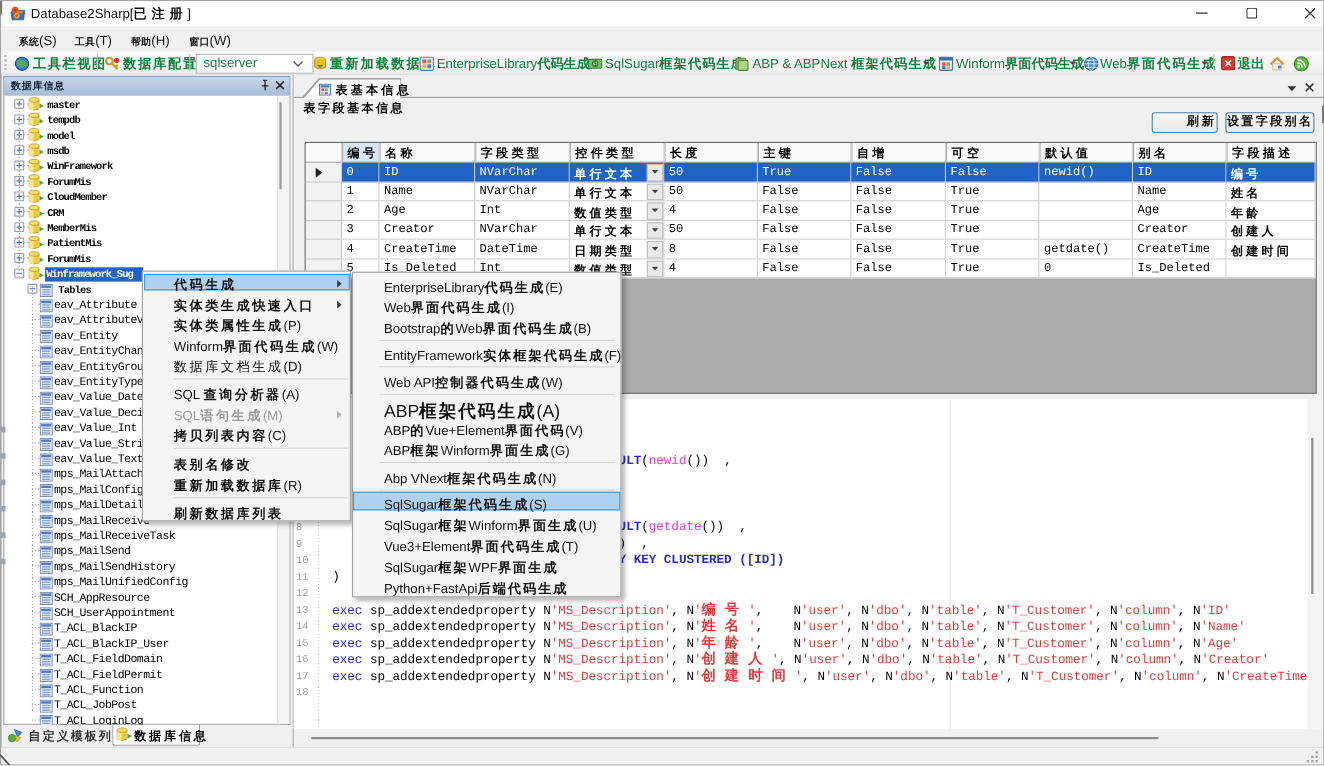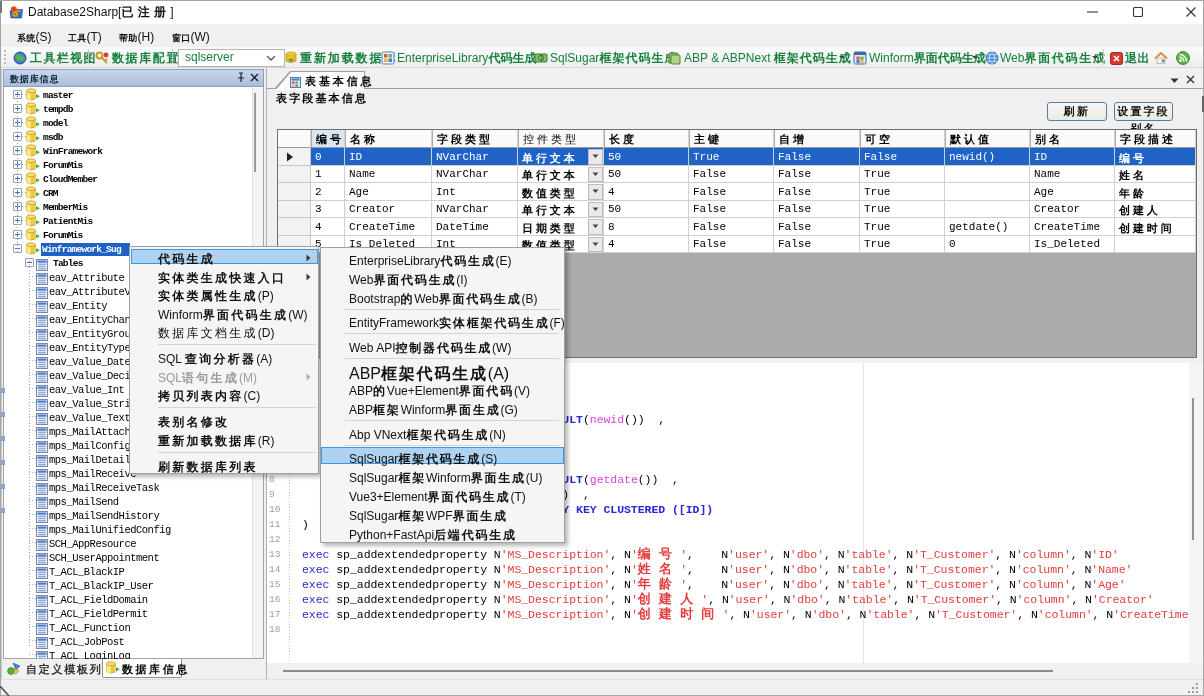--- a/index.html
+++ b/index.html
@@ -11,21 +11,21 @@
 #menubar > span{position:absolute;top:6px}
 #toolbar{left:0;top:47px;width:1204px;height:21px;background:linear-gradient(#fbfbfb,#eeeeee);border-bottom:1px solid #d8d8d8}
 .tbtext{position:absolute;top:3px;font-size:12px;color:#15803d;white-space:nowrap}
 .tbsep{position:absolute;top:2px;width:1px;height:16px;background:#c8c8c8}
 .tbdd{position:absolute;top:8px;width:0;height:0;border:3.5px solid transparent;border-top-color:#444}
 .trow{position:absolute;font-family:"Liberation Mono",monospace;font-size:9.5px;letter-spacing:-0.77px;font-weight:bold;color:#000;white-space:nowrap}
 .trowL{position:absolute;font-family:"Liberation Mono",monospace;font-size:10.5px;letter-spacing:-0.5px;color:#000;white-space:nowrap}
 .pbox{position:absolute;width:9px;height:9px;border:1px solid #97a1b2;background:#fff;border-radius:1px}
 .pbox i{position:absolute;left:1px;top:3px;width:5px;height:1px;background:#3c6ebc}
 .pbox b{position:absolute;left:3px;top:1px;width:1px;height:5px;background:#3c6ebc}
-.btn{position:absolute;top:102px;height:19px;background:linear-gradient(#f7f6f4,#eceae4);border:1px solid #4d7fa8;border-radius:3px;font-size:11px;color:#111;text-align:center}
+.btn{position:absolute;top:102px;height:19px;background:linear-gradient(#f7f6f4,#eceae4);border:1px solid #4d7fa8;border-radius:3px;font-size:11px;color:#111;text-align:right}
 
 .menu{position:absolute;background:#f5f5f5;border:1px solid #a0a0a0;box-shadow:3px 3px 4px rgba(0,0,0,0.28)}
 .mhl{background:#aed3f2;border:1px solid #3f97e0}
 
 #code{left:267px;top:363px;width:922px;height:300px;background:#fff;overflow:hidden}
 .cl{position:absolute;left:0;width:100%;height:15px;font-family:"Liberation Mono",monospace;font-size:11.5px;line-height:15px;white-space:pre;letter-spacing:-0.05px}
 .ln{position:absolute;left:2px;color:#9aa0a8;font-family:"Liberation Mono",monospace;font-size:9.5px;line-height:15px}
 .kw{color:#2a2ad0;font-weight:bold}
 .kx{color:#2a2ad0}
 .fn{color:#df3ddf}
@@ -598,31 +598,31 @@
 <div class="abs" style="left:305px;top:74px;font-size:11px;font-weight:bold;color:#000"><span style="letter-spacing:2.9px;font-weight:bold">表基本信息</span></div>
 <svg class="abs" style="left:1170px;top:78px" width="9" height="6" viewBox="0 0 9 6">
     <path d="M0.5 0.5 L4.5 5 L8.5 0.5 Z" fill="#333"></path>
   </svg>
 <svg class="abs" style="left:1186px;top:75px" width="9" height="9" viewBox="0 0 9 9">
     <path d="M1 1 L8 8 M8 1 L1 8" stroke="#333" stroke-width="1.4"></path>
   </svg>
 <div class="abs" style="left:266px;top:68px;width:1px;height:611px;background:#b0b0b0"></div>
 <div class="abs" style="left:276px;top:91px;font-size:11px;color:#000"><span style="letter-spacing:2.15px;font-weight:bold">表字段基本信息</span></div>
 <div class="btn" style="left:1047px;width:60px;line-height:17px"><span style="letter-spacing:2.6px;font-weight:bold">刷新</span></div>
-<div class="btn" style="left:1114px;width:59px;line-height:17px"><span style="letter-spacing:2.1px;font-weight:bold">设置字段别名</span></div>
+<div class="btn" style="left:1114px;width:81px;line-height:17px"><span style="letter-spacing:2.1px;font-weight:bold">设置字段别名</span></div>
 <div class="abs" style="left:277px;top:129px;width:920px;height:229px;background:#ababab;border:1px solid #6f6f6f"></div>
 <div class="abs" style="left:278px;top:130px;width:33px;height:18px;background:#fafafa;border-right:1px solid #d2d2d2;border-bottom:1px solid #9a9a9a"></div>
 <div class="abs" style="left:312px;top:130px;width:33px;height:18px;background:#d8e6f6;border-right:1px solid #d2d2d2;border-bottom:1px solid #9a9a9a"></div>
 <div class="abs" style="left:316px;top:132px;font-size:11px;color:#000;white-space:nowrap"><span style="letter-spacing:3.0px;font-weight:bold">编号</span></div>
 <div class="abs" style="left:346px;top:130px;width:86px;height:18px;background:#fafafa;border-right:1px solid #d2d2d2;border-bottom:1px solid #9a9a9a"></div>
 <div class="abs" style="left:350px;top:132px;font-size:11px;color:#000;white-space:nowrap"><span style="letter-spacing:3.0px;font-weight:bold">名称</span></div>
 <div class="abs" style="left:433px;top:130px;width:85px;height:18px;background:#fafafa;border-right:1px solid #d2d2d2;border-bottom:1px solid #9a9a9a"></div>
 <div class="abs" style="left:437px;top:132px;font-size:11px;color:#000;white-space:nowrap"><span style="letter-spacing:3.0px;font-weight:bold">字段类型</span></div>
 <div class="abs" style="left:519px;top:130px;width:85px;height:18px;background:#fafafa;border-right:1px solid #d2d2d2;border-bottom:1px solid #9a9a9a"></div>
-<div class="abs" style="left:523px;top:132px;font-size:11px;color:#000;white-space:nowrap"><span style="letter-spacing:3.0px;font-weight:normal">控件类型</span></div>
+<div class="abs" style="left:523px;top:132px;font-size:11px;color:#000;white-space:nowrap"><span style="letter-spacing:3.0px;font-weight:bold">控件类型</span></div>
 <div class="abs" style="left:605px;top:130px;width:84px;height:18px;background:#fafafa;border-right:1px solid #d2d2d2;border-bottom:1px solid #9a9a9a"></div>
 <div class="abs" style="left:609px;top:132px;font-size:11px;color:#000;white-space:nowrap"><span style="letter-spacing:3.0px;font-weight:bold">长度</span></div>
 <div class="abs" style="left:690px;top:130px;width:84px;height:18px;background:#fafafa;border-right:1px solid #d2d2d2;border-bottom:1px solid #9a9a9a"></div>
 <div class="abs" style="left:694px;top:132px;font-size:11px;color:#000;white-space:nowrap"><span style="letter-spacing:3.0px;font-weight:bold">主键</span></div>
 <div class="abs" style="left:775px;top:130px;width:85px;height:18px;background:#fafafa;border-right:1px solid #d2d2d2;border-bottom:1px solid #9a9a9a"></div>
 <div class="abs" style="left:779px;top:132px;font-size:11px;color:#000;white-space:nowrap"><span style="letter-spacing:3.0px;font-weight:bold">自增</span></div>
 <div class="abs" style="left:861px;top:130px;width:84px;height:18px;background:#fafafa;border-right:1px solid #d2d2d2;border-bottom:1px solid #9a9a9a"></div>
 <div class="abs" style="left:865px;top:132px;font-size:11px;color:#000;white-space:nowrap"><span style="letter-spacing:3.0px;font-weight:bold">可空</span></div>
 <div class="abs" style="left:946px;top:130px;width:84px;height:18px;background:#fafafa;border-right:1px solid #d2d2d2;border-bottom:1px solid #9a9a9a"></div>
 <div class="abs" style="left:950px;top:132px;font-size:11px;color:#000;white-space:nowrap"><span style="letter-spacing:3.0px;font-weight:bold">默认值</span></div>

